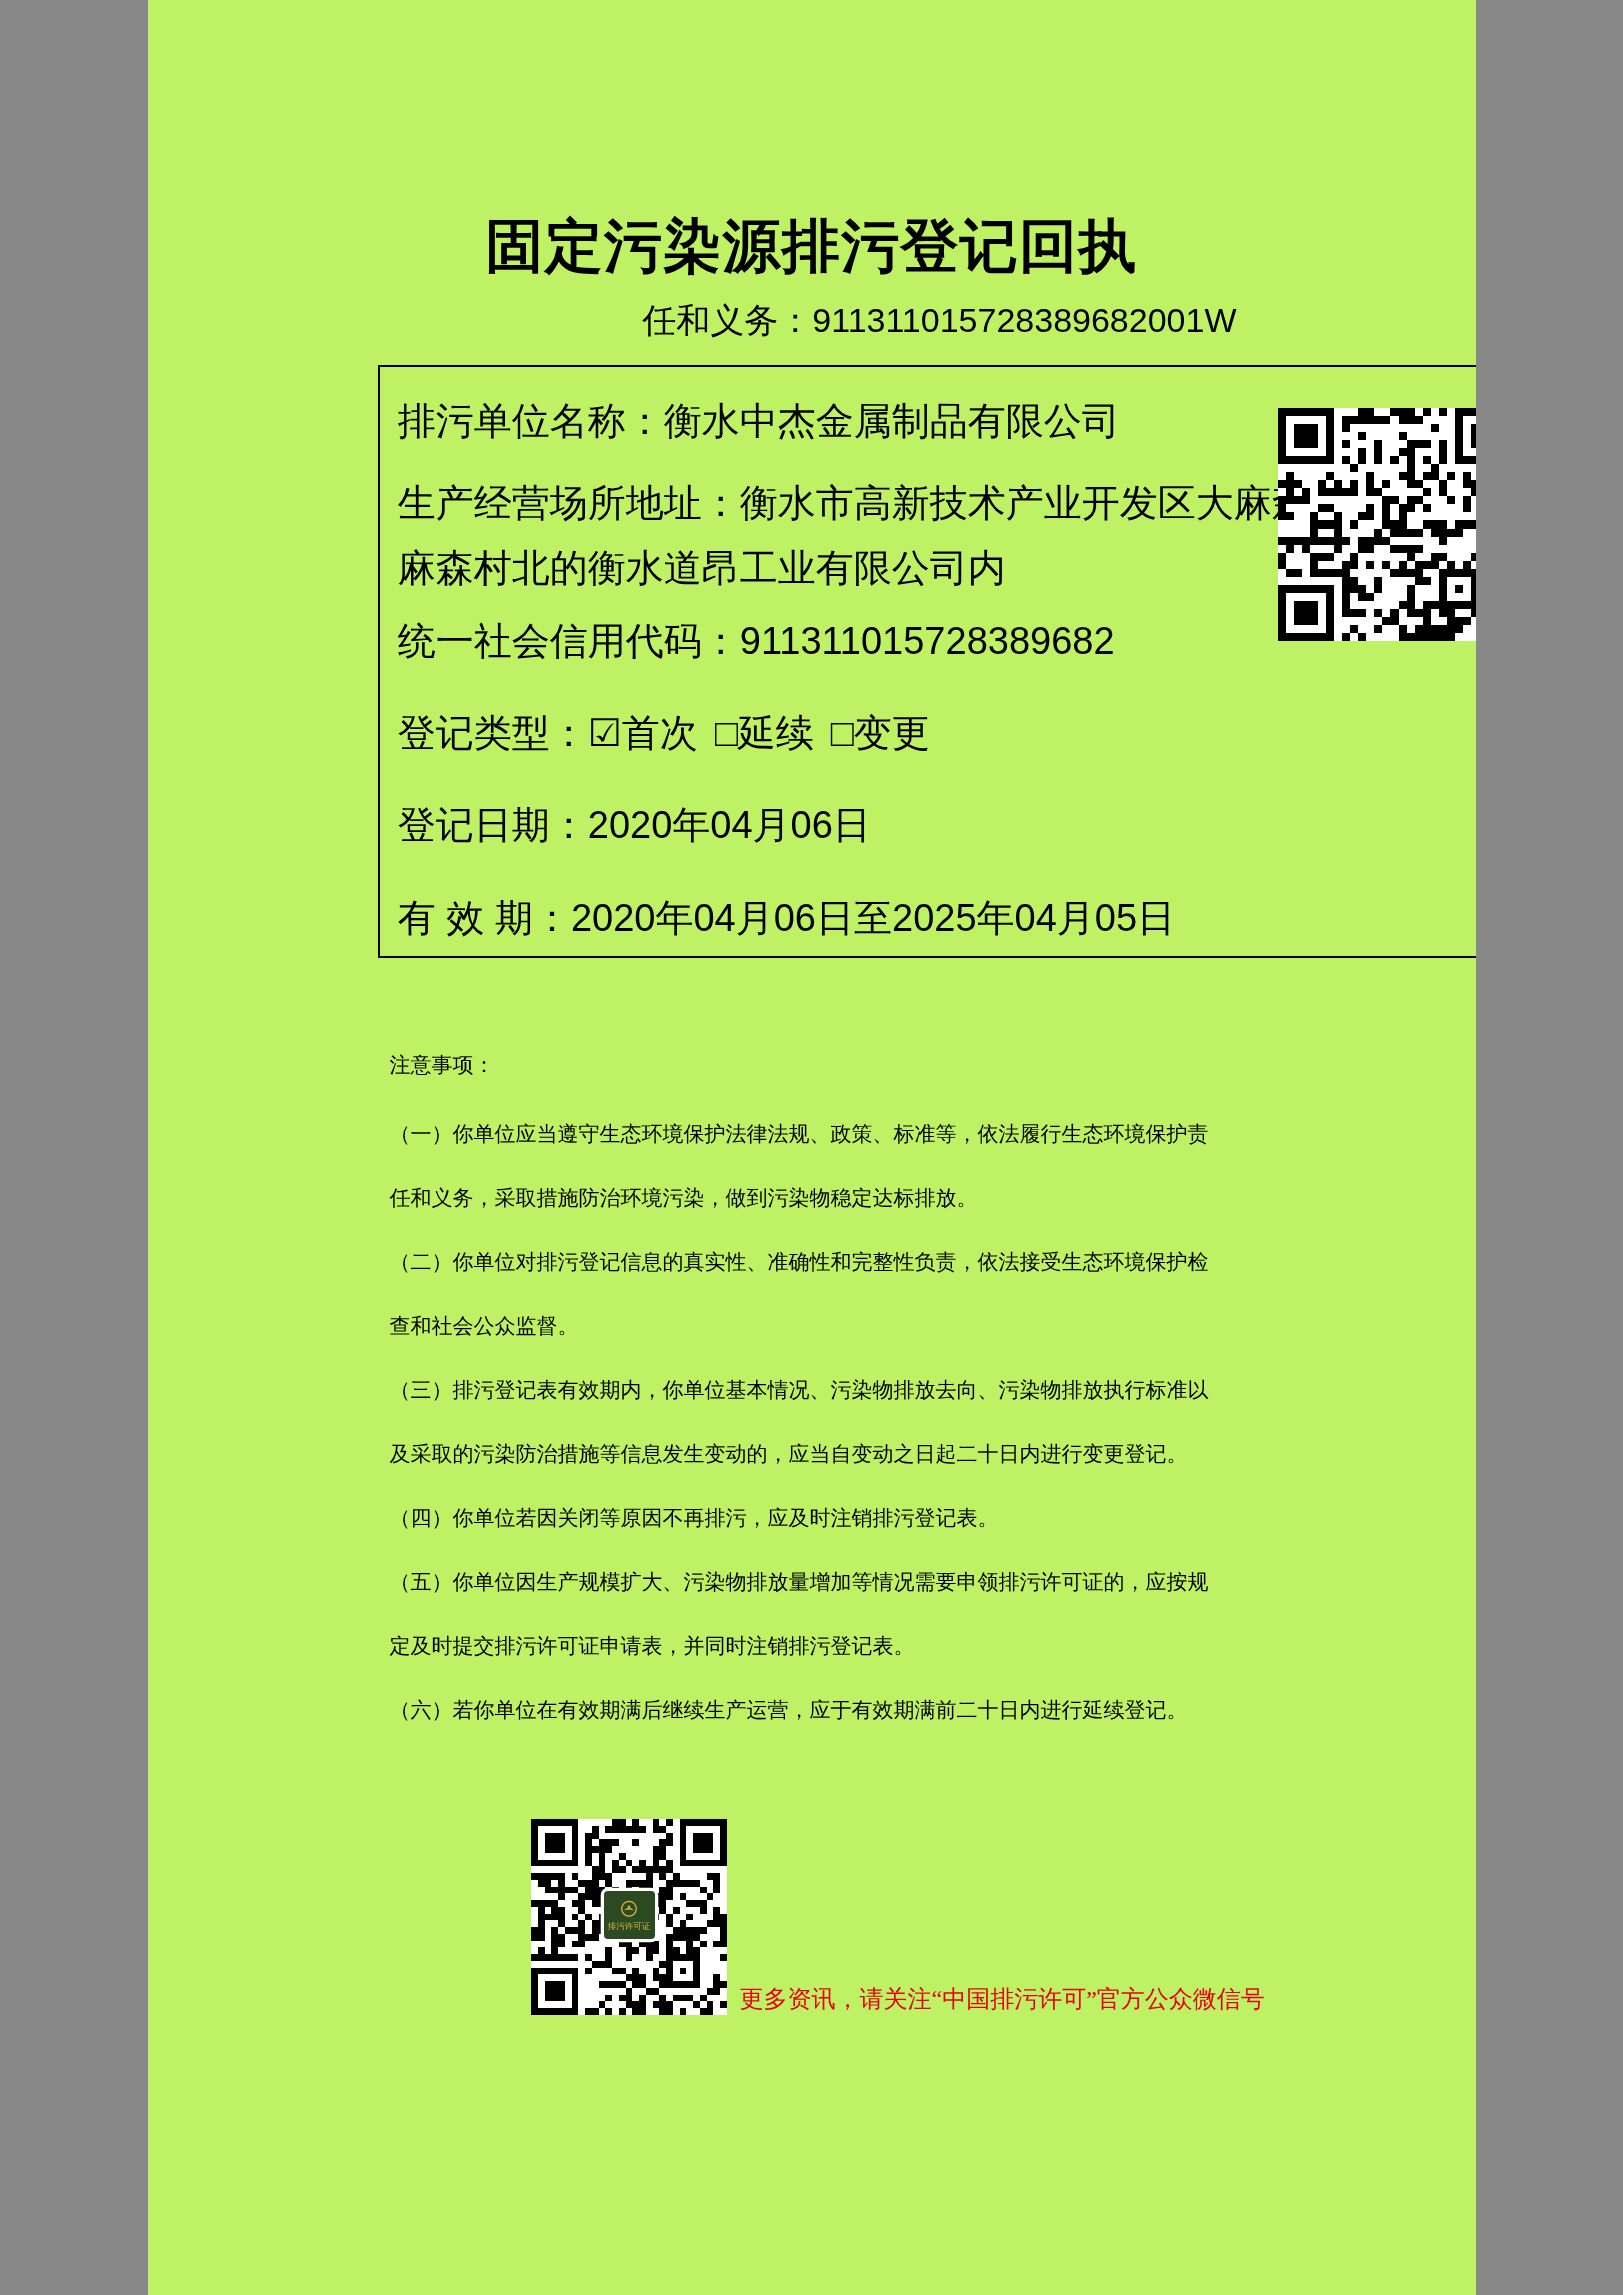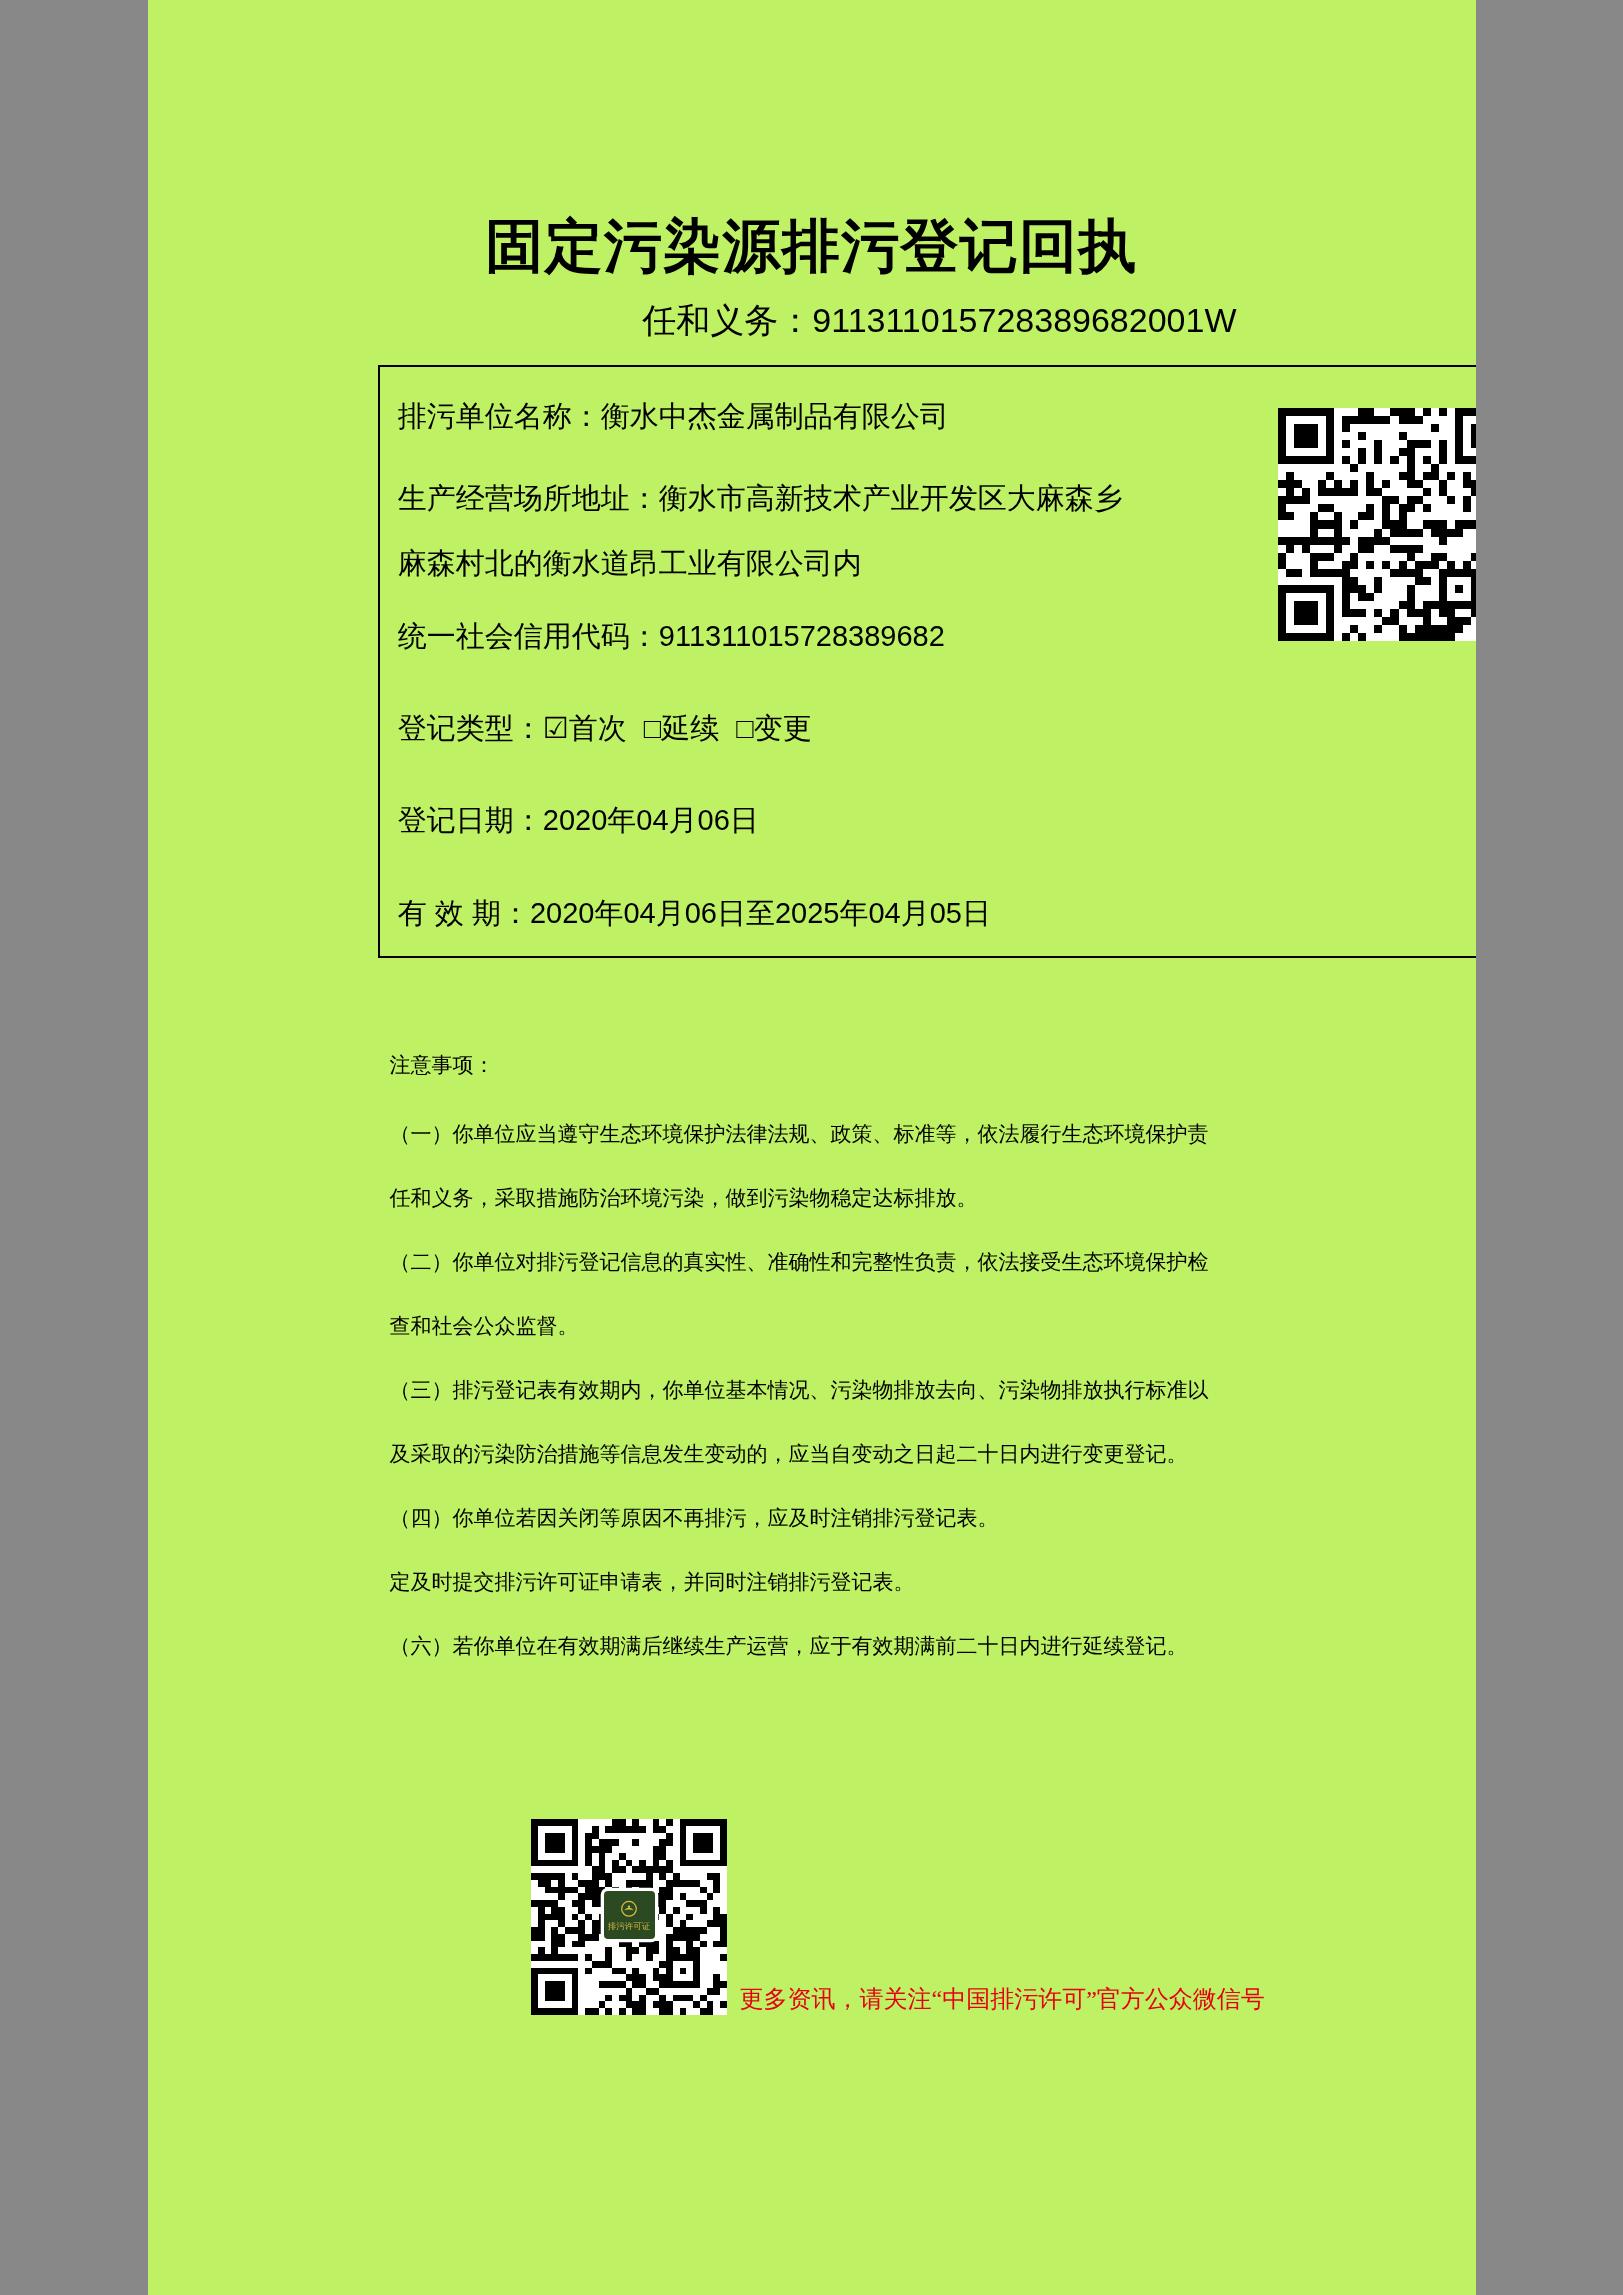--- a/index.html
+++ b/index.html
@@ -25,21 +25,21 @@
     font-family:"Liberation Sans","DejaVu Sans",sans-serif;
   }
   .infobox{
     position:absolute;left:230px;top:365px;
     width:1162px;height:593px;
     border:2.6px solid #000;
     box-sizing:border-box;
   }
   .row{
     position:absolute;left:18.3px;right:18.3px;
-    font-size:29px;line-height:1.1;white-space:nowrap;
+    font-size:38px;line-height:1.1;white-space:nowrap;
     font-family:"Liberation Sans","DejaVu Sans",sans-serif;
   }
   .row .lbl,.row .val{font-family:inherit;}
   .opt{margin-right:17px;font-family:Liberation Serif, serif;}
   .qr{position:absolute;background:#fff;}
   .qr-top{left:898px;top:41px;width:233px;height:233px;}
   .qr-bottom{left:383px;top:1819px;width:196px;height:196px;}
   .qr-logo{
     position:absolute;left:73px;top:72px;width:51px;height:48px;
     background:#2c4a21;border-radius:4px;
@@ -501,20 +501,21 @@
 
   <section class="notes">
     <div class="nline nhead">注意事项：</div>
     <div class="nline">（一）你单位应当遵守生态环境保护法律法规、政策、标准等，依法履行生态环境保护责</div>
     <div class="nline">任和义务，采取措施防治环境污染，做到污染物稳定达标排放。</div>
     <div class="nline">（二）你单位对排污登记信息的真实性、准确性和完整性负责，依法接受生态环境保护检</div>
     <div class="nline">查和社会公众监督。</div>
     <div class="nline">（三）排污登记表有效期内，你单位基本情况、污染物排放去向、污染物排放执行标准以</div>
     <div class="nline">及采取的污染防治措施等信息发生变动的，应当自变动之日起二十日内进行变更登记。</div>
     <div class="nline">（四）你单位若因关闭等原因不再排污，应及时注销排污登记表。</div>
+    <div class="nline">（五）你单位因生产规模扩大、污染物排放量增加等情况需要申领排污许可证的，应按规</div>
     <div class="nline">定及时提交排污许可证申请表，并同时注销排污登记表。</div>
     <div class="nline">（六）若你单位在有效期满后继续生产运营，应于有效期满前二十日内进行延续登记。</div>
   </section>
 
   <div class="qr qr-bottom">
       <svg viewBox="0 0 29 29" shape-rendering="crispEdges" style="position:absolute;inset:0;width:100%;height:100%">
         <rect width="29" height="29" fill="#fff"></rect>
         <g fill="#000">
           <rect x="0" y="0" width="1" height="1"></rect>
           <rect x="1" y="0" width="1" height="1"></rect>

